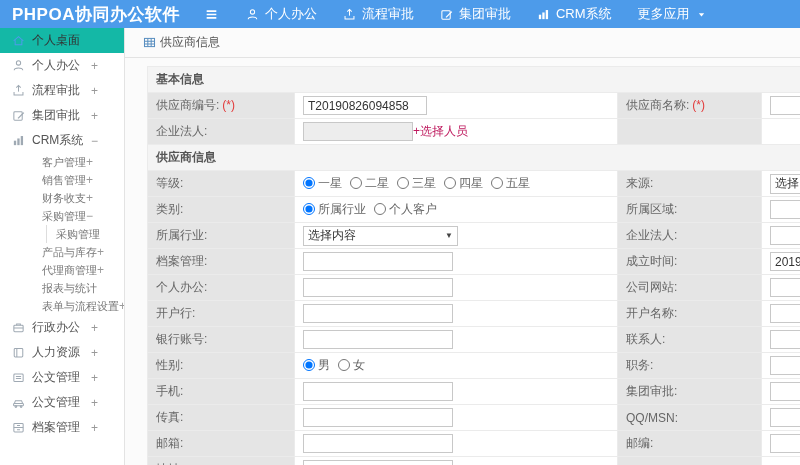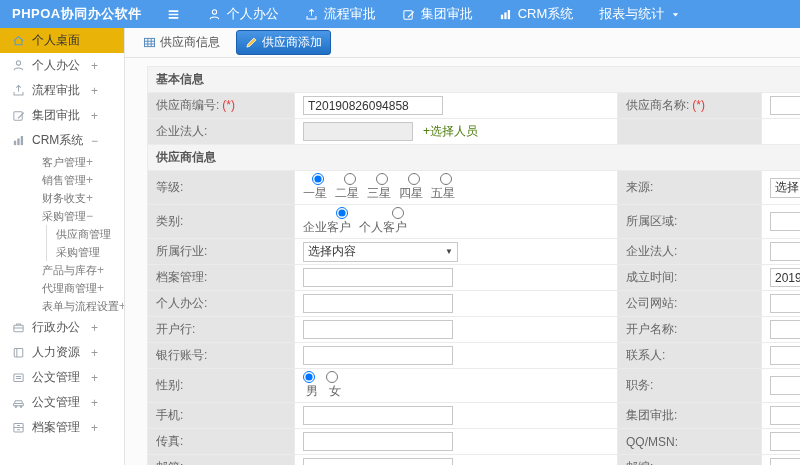--- a/index.html
+++ b/index.html
@@ -2,36 +2,36 @@
 <html><head>
 <meta charset="utf-8">
 <style>
   * { margin:0; padding:0; box-sizing:border-box; }
   html,body { width:800px; height:465px; overflow:hidden; }
   body { font-family:"Liberation Sans","DejaVu Sans",sans-serif; font-size:12px; color:#555; background:#fff; }
   .screen { width:800px; height:465px; overflow:hidden; position:relative; background:#fff; }
 
   
   .topbar { height:28px; background:#4d9bea; display:flex; align-items:center; color:#fff; }
-  .logo { font-size:13px; font-weight:bold; padding:0 12px; letter-spacing:.5px; white-space:nowrap; }
+  .logo { font-size:17px; font-weight:bold; padding:0 12px; letter-spacing:.5px; white-space:nowrap; }
   .menu-toggle { margin:0 14px 0 12px; display:flex; align-items:center; cursor:pointer; }
   .topnav { display:flex; align-items:center; height:100%; }
   .topnav-item { display:flex; align-items:center; gap:6px; padding:0 13px; height:100%; font-size:13px; white-space:nowrap; cursor:pointer; }
   .topnav-item svg { flex:none; }
 
   
   .layout { display:flex; height:437px; }
   .sidebar { width:125px; flex:none; background:#fff; border-right:1px solid #e3e3e3; overflow:hidden; }
   .main { flex:1; background:#fbfbfb; overflow:hidden; }
 
   
   .side-item { display:flex; align-items:center; cursor:pointer; color:#555; position:relative; white-space:nowrap; }
   .side-item.l1 { height:25px; padding-left:12px; padding-right:26px; font-size:12px; }
   .side-item.l1 .sicon { margin-right:7px; display:flex; color:#9fa9b3; }
-  .side-item.l1.active { background:#eab308; color:#333; }
+  .side-item.l1.active { background:#14b8a6; color:#333; }
   .side-item.l1.active .sicon { color:#4d9bea; }
   .side-item.l2 { height:18px; padding-left:42px; padding-right:36px; font-size:11px; color:#777; }
   .side-item.l3 { height:18px; padding-left:56px; font-size:11px; color:#777; }
   .side-item.l3::before { content:""; position:absolute; left:46px; top:0; bottom:0; border-left:1px solid #ddd; }
   .sexpand { margin-left:auto; color:#999; font-size:12px; }
 
   
   .tabbar { height:30px; border-bottom:1px solid #e3e3e3; display:flex; align-items:center; padding-left:10px; background:#fbfbfb; }
   .tab { display:flex; align-items:center; gap:4px; padding:3px 8px; margin-right:8px; font-size:12px; color:#555; cursor:pointer; }
   .tab.active { background:linear-gradient(#4a97e7,#1f6fc4); border:1px solid #1a5fae; border-radius:3px; color:#fff; }
@@ -39,22 +39,22 @@
   
   .content { padding:8px 0 0 22px; }
   table.form { border-collapse:collapse; width:920px; background:#fff; border:1px solid #d8d8d8; table-layout:fixed; }
   table.form td { border:1px solid #ebebeb; height:26px; padding:2px 8px; vertical-align:middle; white-space:nowrap; overflow:hidden; }
   td.sec-td { background:#f4f4f4; font-weight:bold; color:#555; height:22px; border-color:#e0e0e0; }
   td.lbl { background:#e5e5e5; color:#666; }
   td.fld { background:#fff; }
   .req { color:#e23b3b; margin-left:3px; }
   input.txt { height:19px; border:1px solid #c8c8c8; font-size:12px; padding:1px 4px; font-family:inherit; color:#333; background:#fff; vertical-align:middle; }
   input.txt.grey { background:#ededed; }
-  a.plink { color:#4d7c0f; text-decoration:none; margin-left:10px; font-size:12px; cursor:pointer;text-align:center; }
-  label.rad { margin-right:8px; color:#666; cursor:pointer; display:inline-flex; align-items:flex-end;flex-direction:column; }
+  a.plink { color:#be185d; text-decoration:none; margin-left:0; font-size:12px; cursor:pointer;text-align:center; }
+  label.rad { margin-right:8px; color:#666; cursor:pointer; display:inline-flex; align-items:center; }
   label.rad input { margin:0 3px 0 0; width:12px; height:12px; }
   .sel { display:inline-flex; align-items:center; justify-content:space-between; height:20px; border:1px solid #c8c8c8; background:#fff; color:#333; padding:0 4px; font-size:12px; cursor:pointer; vertical-align:middle; }
   .sel-caret { font-size:8px; color:#444; margin-left:6px; }
 </style>
 </head>
 <body>
 
 <div class="screen">
 
   <div class="topbar">
@@ -91,21 +91,21 @@
           <svg width="13" height="13" viewBox="0 0 14 14" fill="none" stroke="#fff" stroke-width="1.1" style="color:#fff">
             <g fill="currentColor" stroke="none">
               <rect x="2" y="7.2" width="2.5" height="4.8"></rect>
               <rect x="5.7" y="4.8" width="2.5" height="7.2"></rect>
               <rect x="9.4" y="2.2" width="2.5" height="9.8"></rect>
             </g>
           </svg>
           <span>CRM系统</span>
         </div>
         <div class="topnav-item">
-          <span>报表与统计</span>
+          <span>更多应用</span>
           <svg width="11" height="11" viewBox="0 0 14 14" fill="none" stroke="#fff" stroke-width="1.1" style="color:#fff">
             <path d="M3.6 5.4h6.8L7 9.4z" fill="currentColor" stroke="none"></path>
           </svg>
         </div>
       </div>
   </div>
 
   <div class="layout">
 
     <div class="sidebar">
@@ -172,32 +172,32 @@
         </div>
         <div class="side-item l2">
           <span class="slabel">财务收支</span>
           <span class="sexpand">+</span>
         </div>
         <div class="side-item l2">
           <span class="slabel">采购管理</span>
           <span class="sexpand">−</span>
         </div>
         <div class="side-item l3">
-          <span class="slabel">供应商管理</span>
-        </div>
-        <div class="side-item l3">
           <span class="slabel">采购管理</span>
         </div>
         <div class="side-item l2">
           <span class="slabel">产品与库存</span>
           <span class="sexpand">+</span>
         </div>
         <div class="side-item l2">
           <span class="slabel">代理商管理</span>
           <span class="sexpand">+</span>
+        </div>
+        <div class="side-item l2">
+          <span class="slabel">报表与统计</span>
         </div>
         <div class="side-item l2">
           <span class="slabel">表单与流程设置</span>
           <span class="sexpand">+</span>
         </div>
         <div class="side-item l1">
           <span class="sicon">
             <svg width="13" height="13" viewBox="0 0 14 14" fill="none" stroke="currentColor" stroke-width="1.1" style="color:currentColor">
               <rect x="2" y="4.6" width="10" height="7" rx="1"></rect>
               <path d="M5 4.6V3.2h4v1.4M2 7.6h10"></path>
@@ -251,43 +251,37 @@
       </div>
 
     <div class="main">
       <div class="tabbar">
           <div class="tab">
             <svg width="13" height="13" viewBox="0 0 14 14" fill="none" stroke="#5a8fc0" stroke-width="1.1" style="color:#5a8fc0">
               <rect x="1.6" y="2.6" width="10.8" height="8.8"></rect>
               <path d="M1.6 5.6h10.8M1.6 8.6h10.8M5.2 2.6v8.8M8.8 2.6v8.8"></path>
             </svg>
             <span>供应商信息</span>
-          </div>
-          <div class="tab active">
-            <svg width="13" height="13" viewBox="0 0 14 14" fill="none" stroke="#fff" stroke-width="1.1" style="color:#fff">
-              <path d="M2 12l1-3.2L9.6 2.2l2.2 2.2L5.2 11z" fill="#f7c244" stroke="#fff" stroke-width="0.8"></path>
-            </svg>
-            <span>供应商添加</span>
           </div>
         </div>
       <div class="content">
         <table class="form">
           <colgroup>
             <col style="width:147px">
               <col style="width:323px">
               <col style="width:144px">
               <col style="width:306px">
           </colgroup>
           <tbody>
               <tr>
                 <td class="sec-td" colspan="4">基本信息</td>
               </tr>
               <tr>
                 <td class="lbl"><span>供应商编号:</span><span class="req">(*)</span></td>
-                <td class="fld"><input class="txt" type="text" style="width: 140px;" value="T20190826094858"></td>
+                <td class="fld"><input class="txt" type="text" style="width: 124px;" value="T20190826094858"></td>
                 <td class="lbl"><span>供应商名称:</span><span class="req">(*)</span></td>
                 <td class="fld"><input class="txt" type="text" style="width: 150px;" value=""></td>
               </tr>
               <tr>
                 <td class="lbl"><span>企业法人:</span></td>
                 <td class="fld"><input class="txt grey" type="text" style="width: 110px;" value=""><a class="plink">+选择人员</a></td>
                 <td class="lbl"></td>
                 <td class="fld"></td>
               </tr>
               <tr>
@@ -313,21 +307,21 @@
                   </label></td>
                 <td class="lbl"><span>来源:</span></td>
                 <td class="fld"><span class="sel" style="width:150px">
                     <span>选择内容</span>
                   </span></td>
               </tr>
               <tr>
                 <td class="lbl"><span>类别:</span></td>
                 <td class="fld"><label class="rad">
                     <input type="radio" name="category" checked="" style="">
-                    <span>企业客户</span>
+                    <span>所属行业</span>
                   </label><label class="rad">
                     <input type="radio" name="category" style="">
                     <span>个人客户</span>
                   </label></td>
                 <td class="lbl"><span>所属区域:</span></td>
                 <td class="fld"><input class="txt" type="text" style="width: 150px;" value=""></td>
               </tr>
               <tr>
                 <td class="lbl"><span>所属行业:</span></td>
                 <td class="fld"><span class="sel" style="width:155px">

